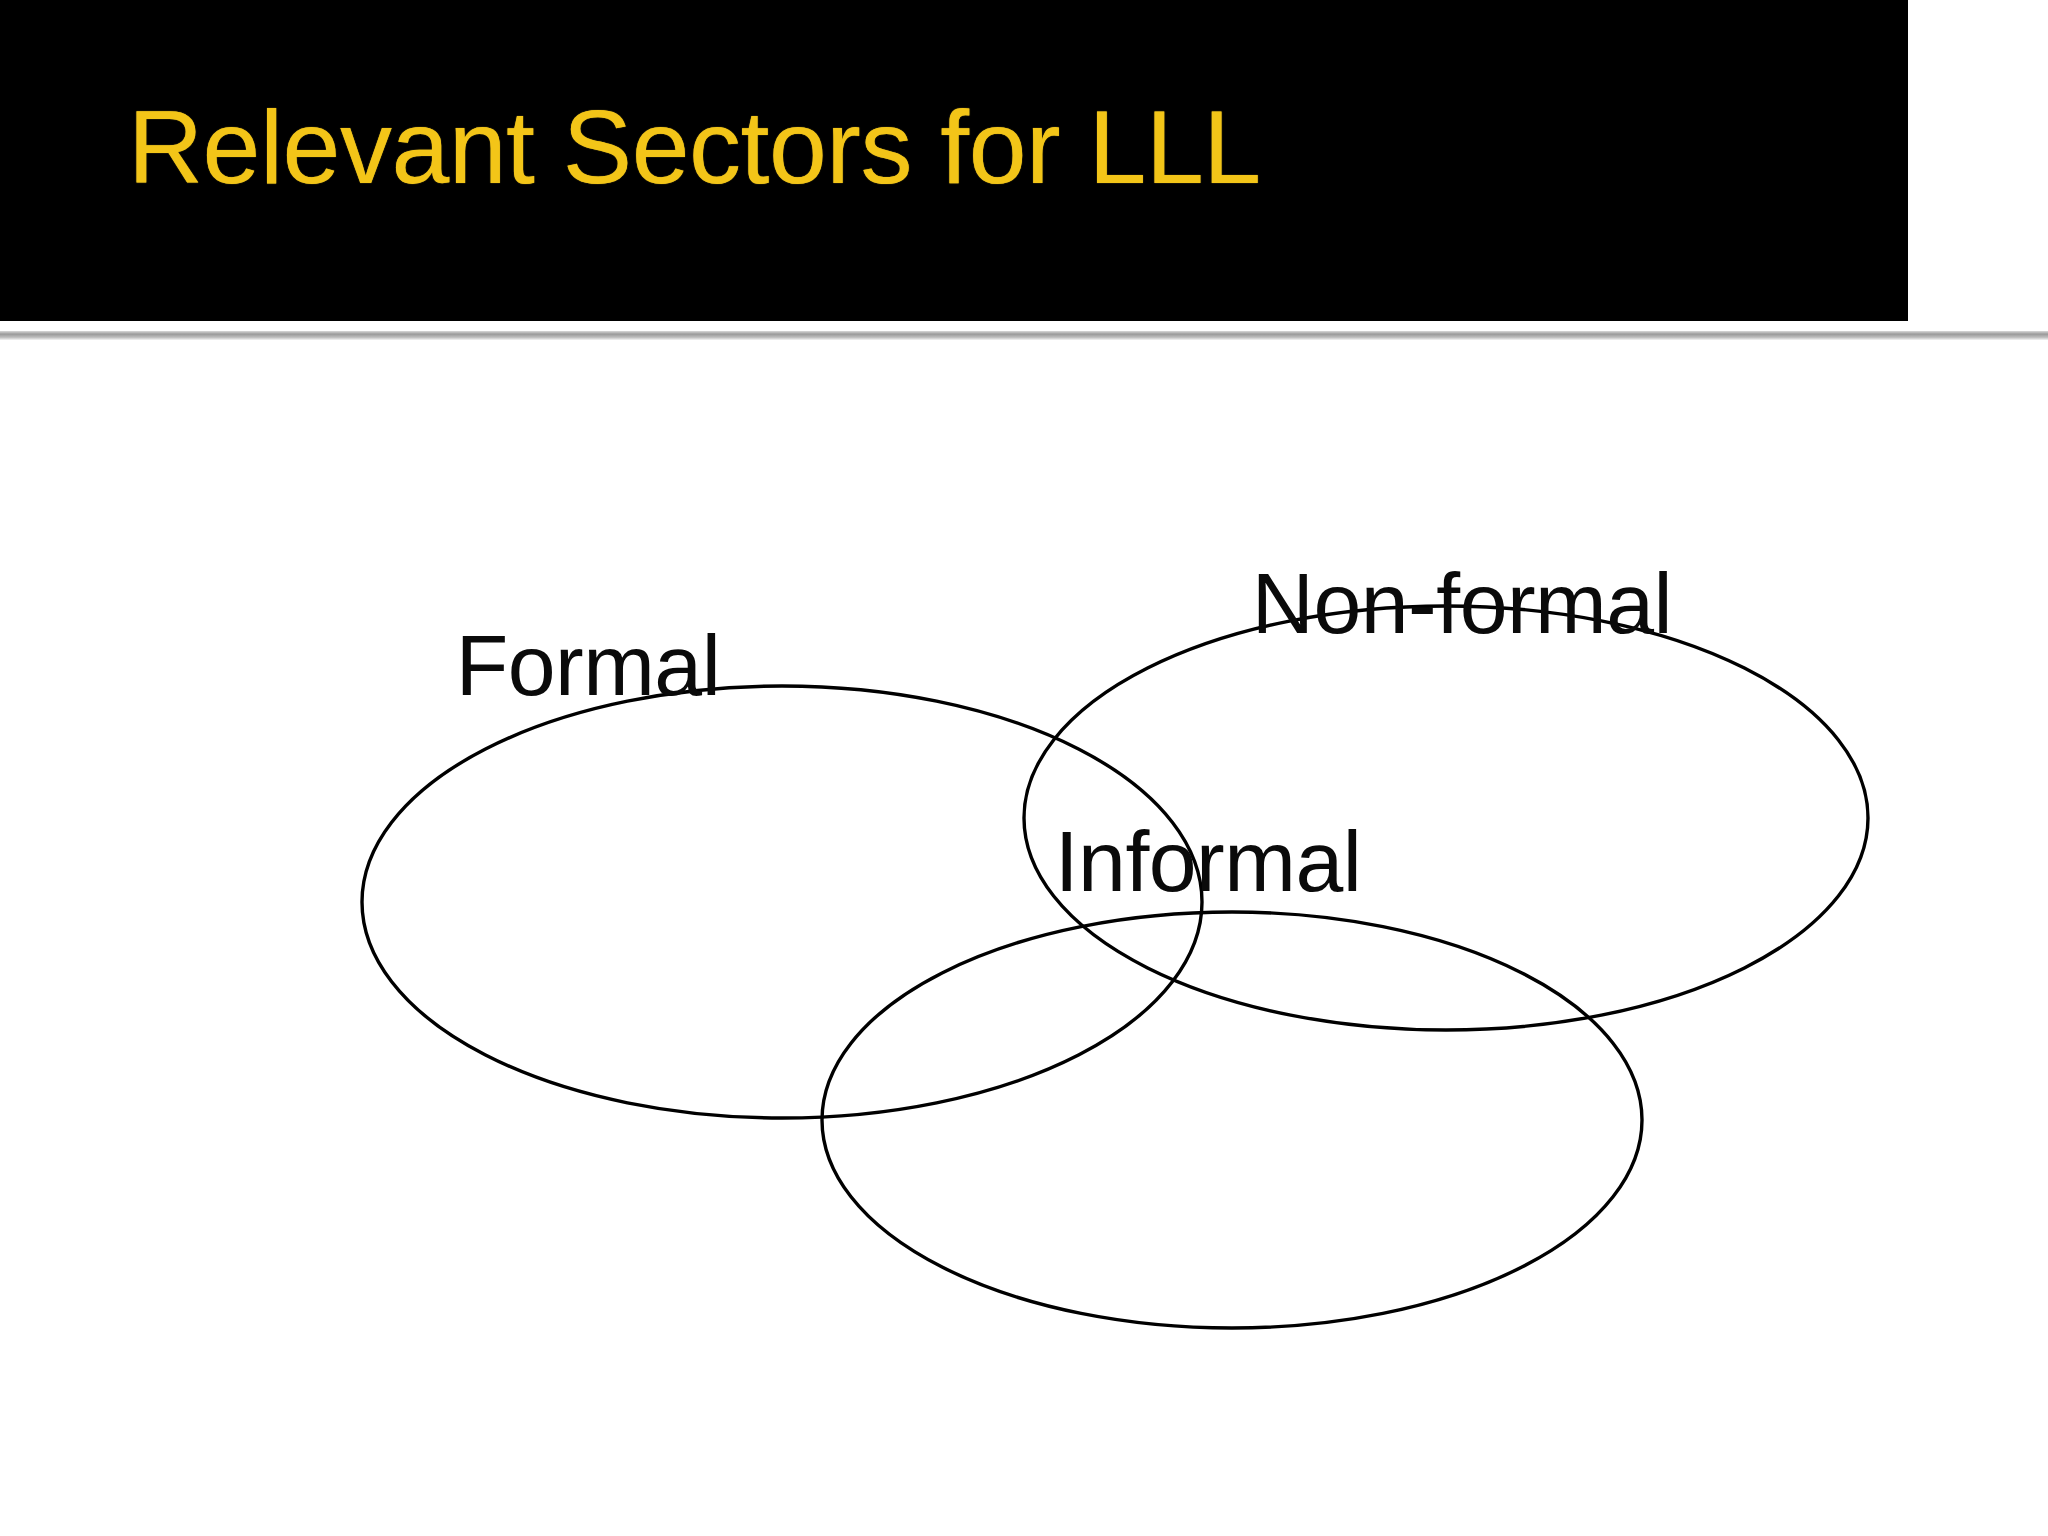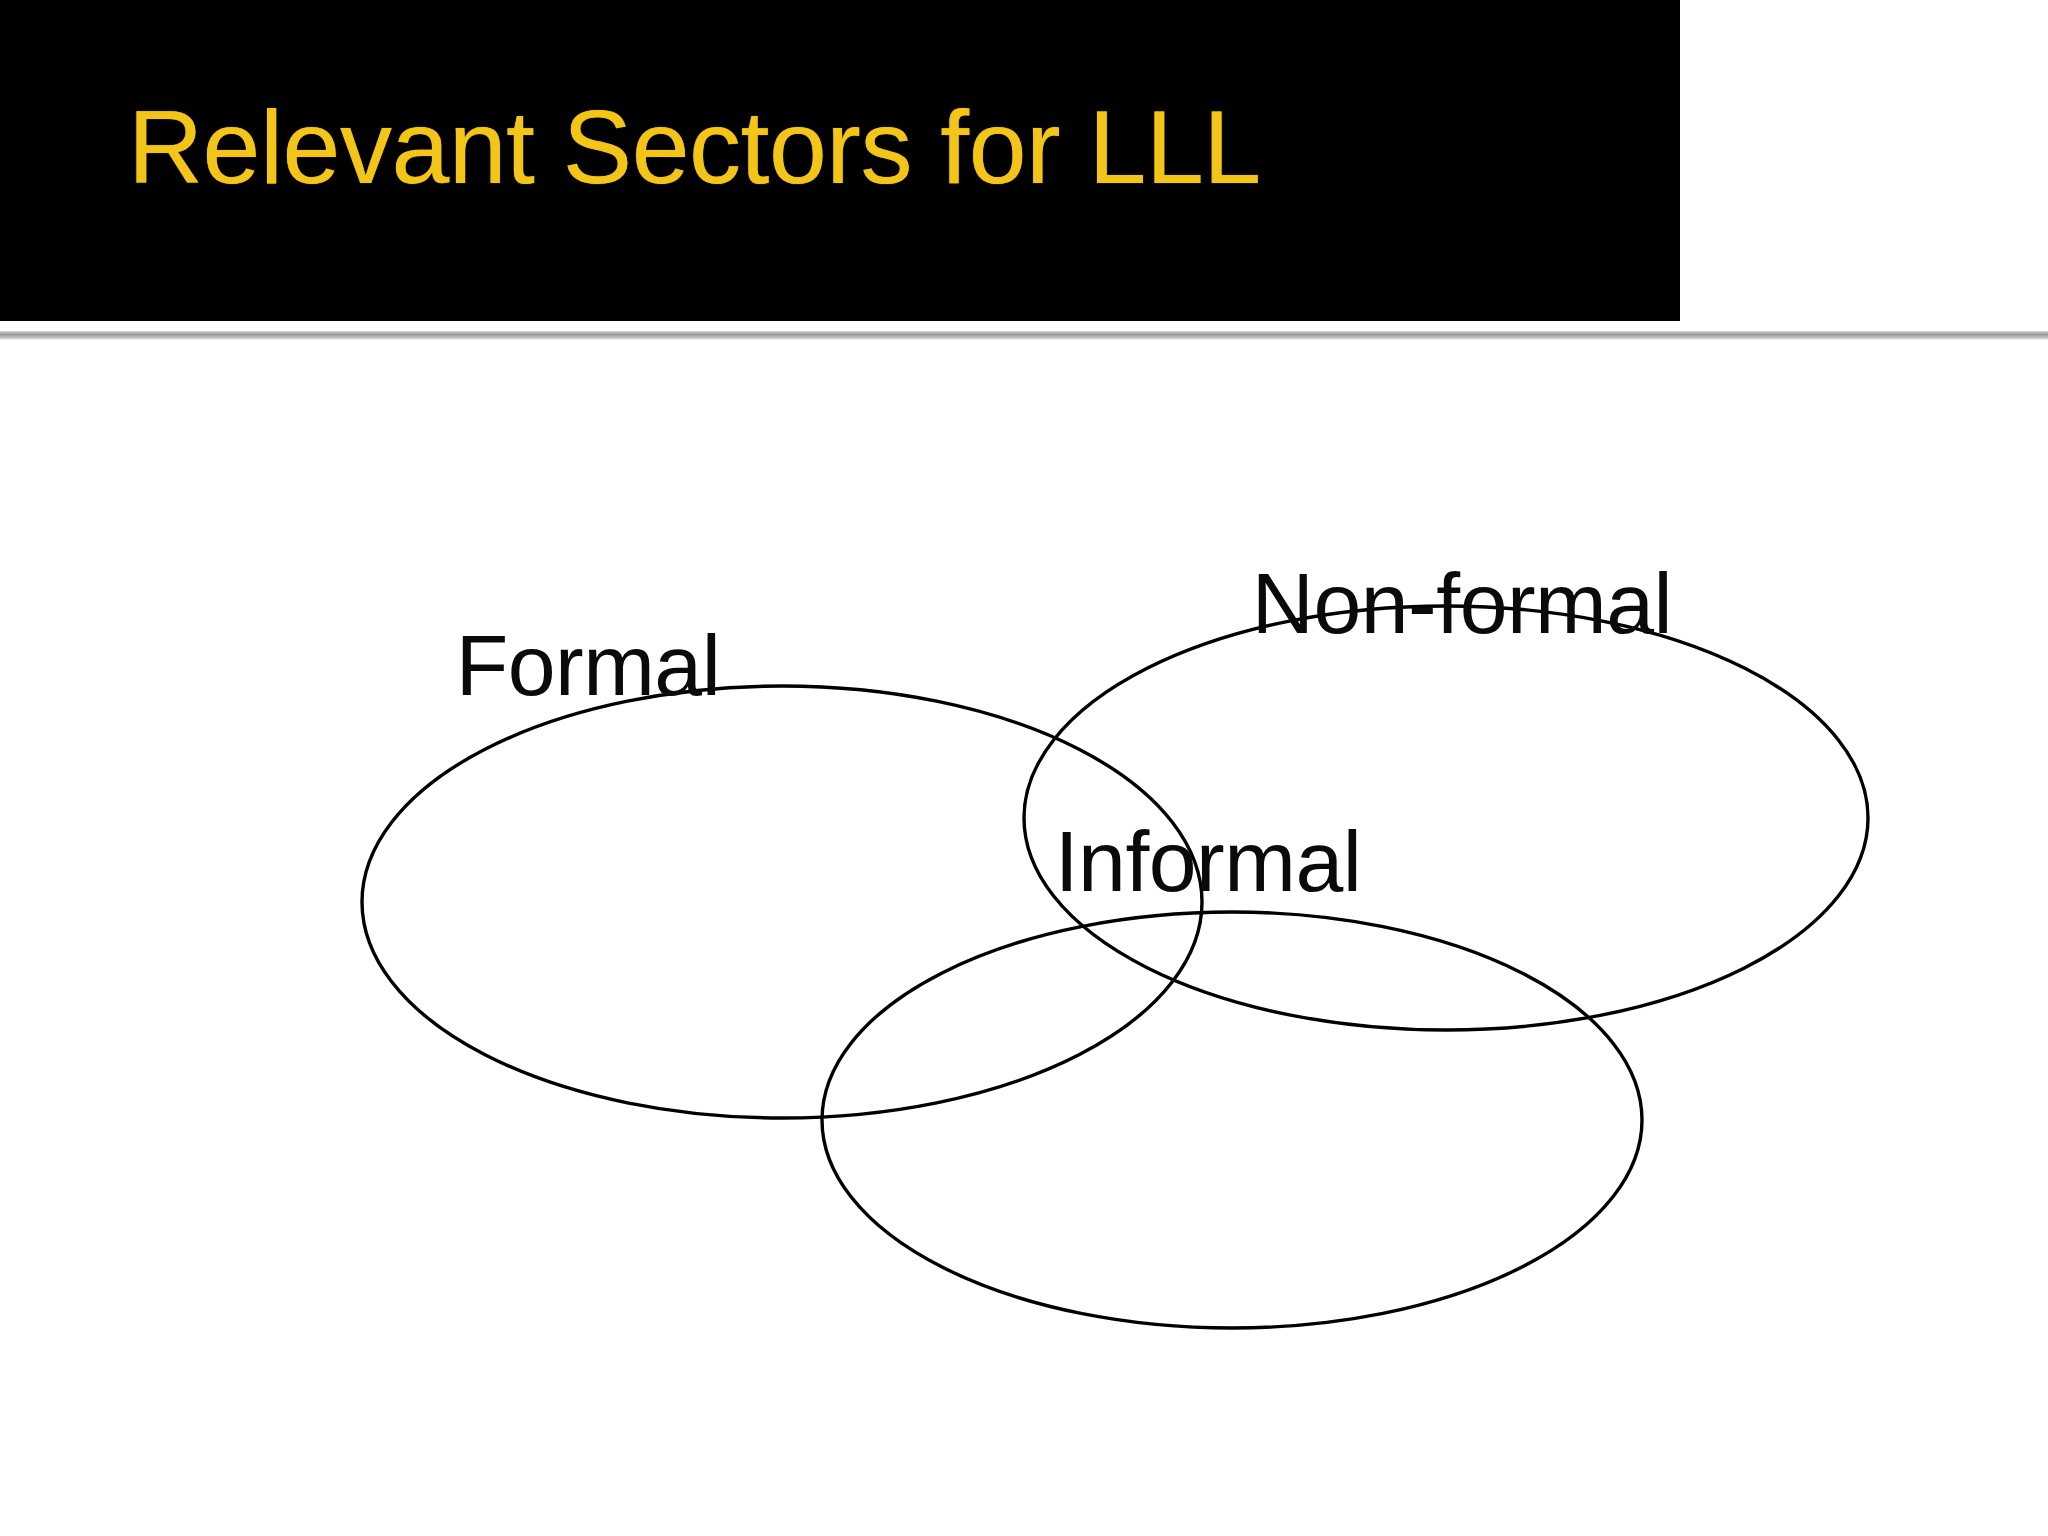--- a/index.html
+++ b/index.html
@@ -22,21 +22,21 @@
     width: 2048px;
     height: 1536px;
     background: #ffffff;
   }
 
   
   #title-bar {
     position: absolute;
     left: 0;
     top: 0;
-    width: 1680px;
+    width: 1908px;
     height: 321px;
     background: #000000;
   }
 
   #slide-title {
     position: absolute;
     left: 128px;
     top: 82px;
     width: 1800px;
     color: #f3c518;

